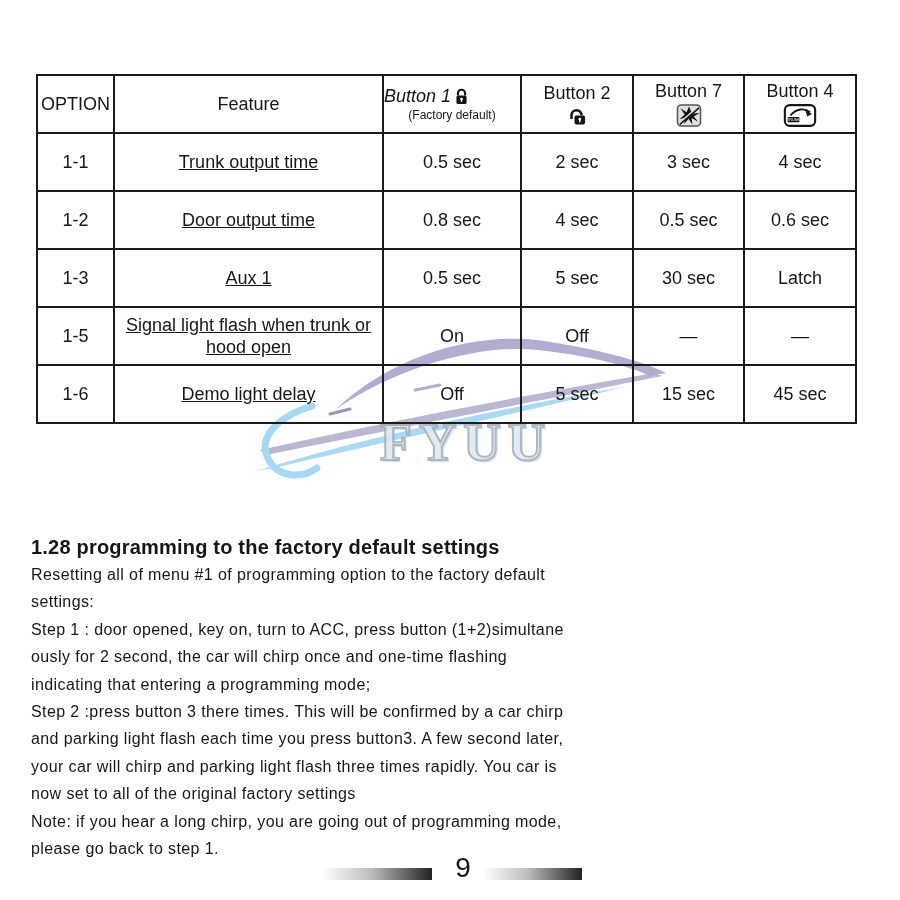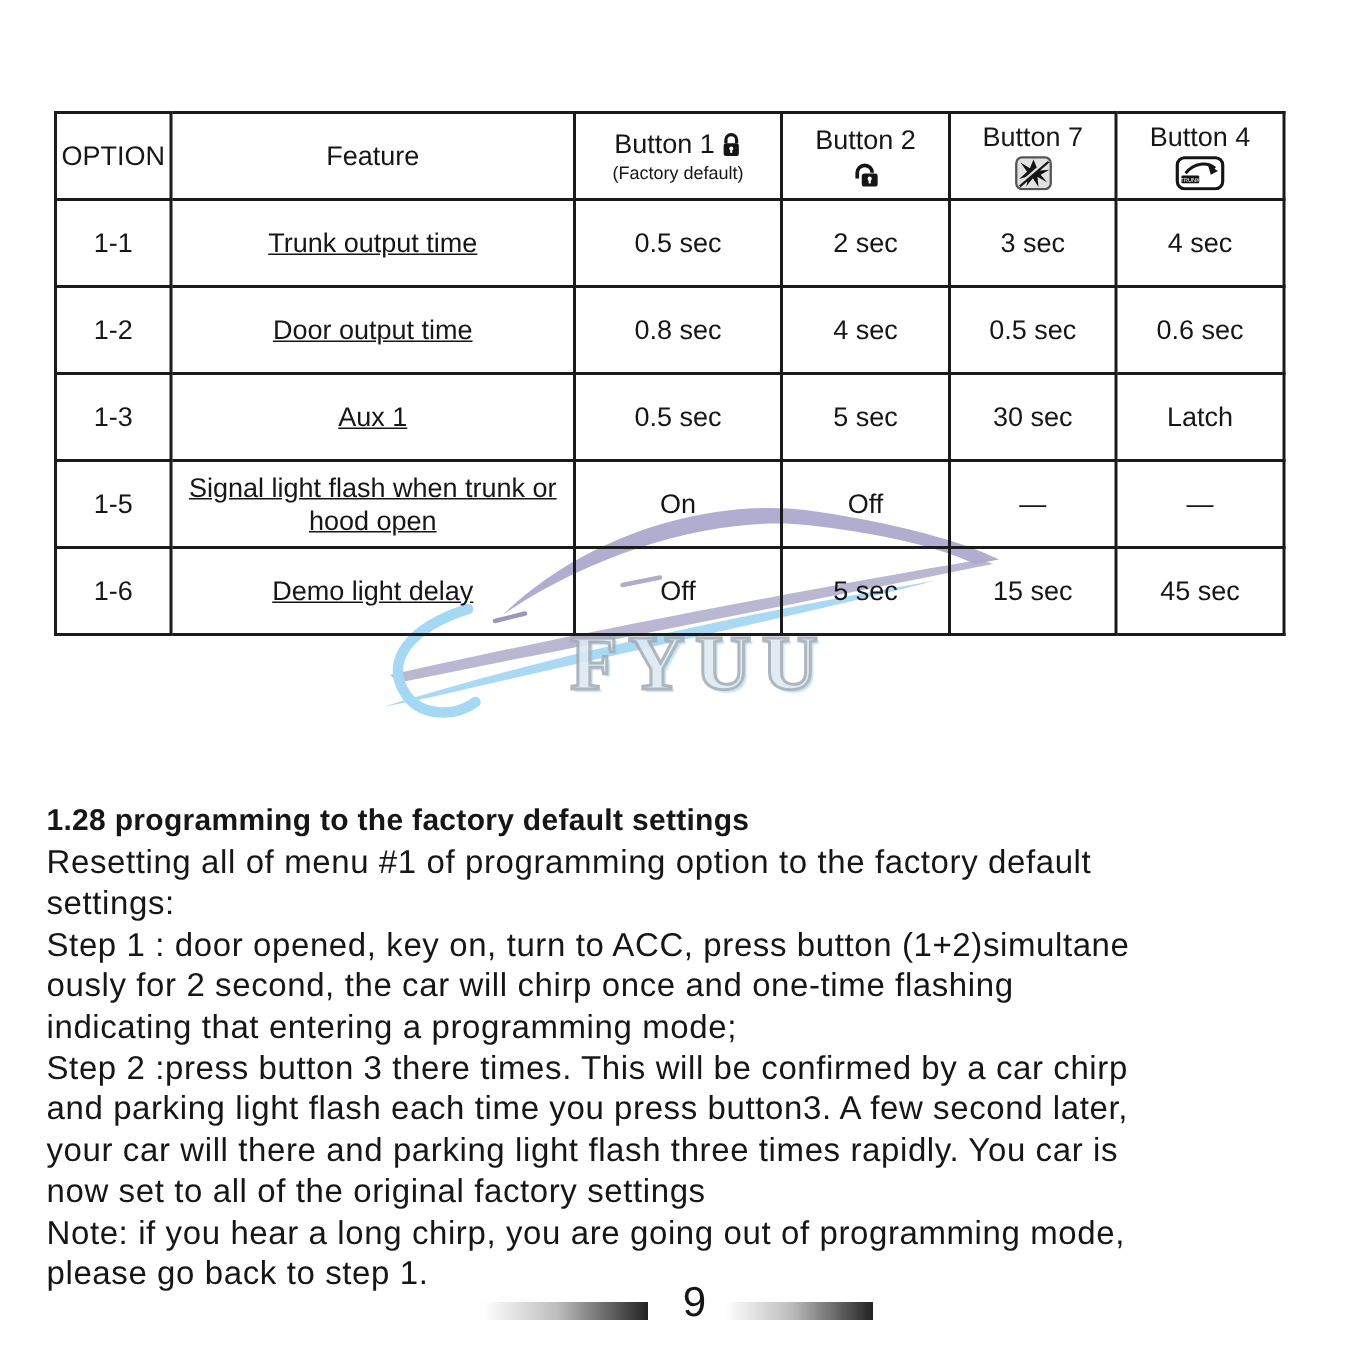--- a/index.html
+++ b/index.html
@@ -23,30 +23,30 @@
     position:absolute;left:36px;top:45px;width:819px;z-index:2;
     border-collapse:collapse;table-layout:fixed;background:transparent;margin-top:29px;
   }
   table.options th, table.options td{
     border:2.4px solid #1b1b1b;background:transparent;
     font-weight:normal;font-size:18px;text-align:center;vertical-align:middle;
     padding:0;color:#161616;
   }
   table.options tr{height:58px;}
   td.feature{ text-align:left;padding-left:17px;padding-right:6px;line-height:1.25;text-decoration:underline; }
-  .hdr-line{display:flex;align-items:center;justify-content:center;gap:3px;}
+  .hdr-line{display:flex;align-items:center;gap:3px;font-style:italic;}
   .hdr-sub{font-size:12px;margin-top:1px;white-space:nowrap;}
   .hdr-icon-row{display:flex;justify-content:center;margin-top:2px;}
 
   
   .textblock{position:absolute;left:31px;top:533px;width:860px;z-index:2;}
   .sec-heading{
     font-weight:bold;font-size:20px;line-height:28px;letter-spacing:0.2px;white-space:nowrap;
   }
-  .bodyline{font-size:22px;line-height:27.4px;letter-spacing:0.4px;white-space:nowrap;}
+  .bodyline{font-size:16px;line-height:27.4px;letter-spacing:0.4px;white-space:nowrap;}
 
   
   .grad-bar{position:absolute;height:12px;top:868px;z-index:2;
     background:linear-gradient(to right,#ffffff,#bdbdbd 45%,#222222);}
   .grad-bar.left{left:322px;width:110px;}
   .grad-bar.right{left:483px;width:99px;}
   .pagenum{position:absolute;left:446px;top:852px;width:34px;text-align:center;
     font-size:28px;z-index:2;}
 </style>
 </head>
@@ -180,21 +180,21 @@
 
   <div class="textblock">
     <div class="sec-heading">1.28 programming to the factory default settings</div>
     <div class="bodyline">Resetting all of menu #1 of programming option to the factory default</div>
     <div class="bodyline">settings:</div>
     <div class="bodyline">Step 1 : door opened, key on, turn to ACC, press button (1+2)simultane</div>
     <div class="bodyline">ously for 2 second, the car will chirp once and one-time flashing</div>
     <div class="bodyline">indicating that entering a programming mode;</div>
     <div class="bodyline">Step 2 :press button 3 there times. This will be confirmed by a car chirp</div>
     <div class="bodyline">and parking light flash each time you press button3. A few second later,</div>
-    <div class="bodyline">your car will there and parking light flash three times rapidly. You car is</div>
+    <div class="bodyline">your car will chirp and parking light flash three times rapidly. You car is</div>
     <div class="bodyline">now set to all of the original factory settings</div>
     <div class="bodyline">Note: if you hear a long chirp, you are going out of programming mode,</div>
     <div class="bodyline">please go back to step 1.</div>
   </div>
 
   <div class="grad-bar left"></div>
   <div class="pagenum">9</div>
   <div class="grad-bar right"></div>
 
 </div>

